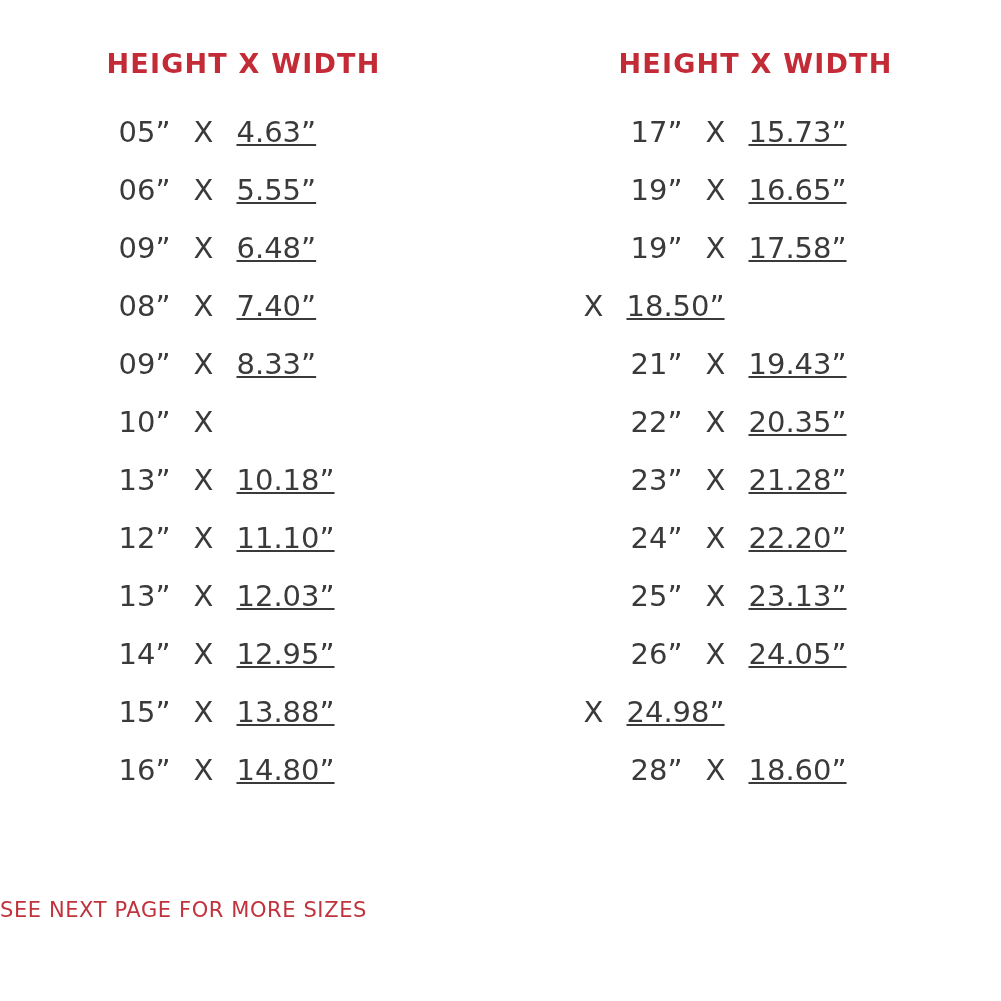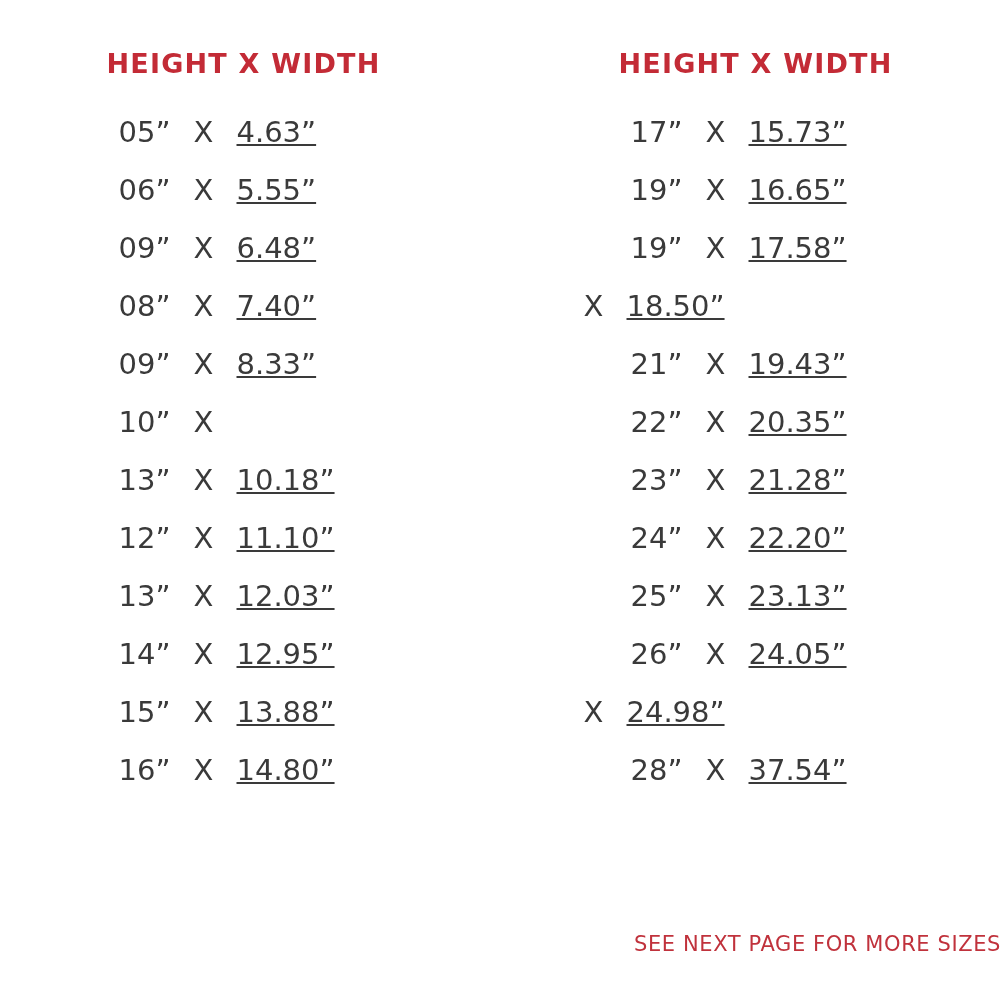--- a/index.html
+++ b/index.html
@@ -73,22 +73,22 @@
   .cell-width {
     width: 180px;
     text-align: left;
     white-space: nowrap;
     text-decoration: underline;
   }
   .footnote {
     position: absolute;
     left: 0;
     right: 0;
-    top: 932px;
-    text-align: right;
+    top: 898px;
+    text-align: left;
     color: #c0323c;
     font-size: 21px;
     letter-spacing: 0.6px;
     font-family: "DejaVu Sans", sans-serif;
   }
 </style>
 </head>
 <body>
 
 <div class="page">
@@ -211,21 +211,21 @@
           <span class="cell-x">X</span>
           <span class="cell-width">24.05”</span>
         </div>
         <div class="row">
           <span class="cell-x">X</span>
           <span class="cell-width">24.98”</span>
         </div>
         <div class="row">
           <span class="cell-height">28”</span>
           <span class="cell-x">X</span>
-          <span class="cell-width">37.54”</span>
+          <span class="cell-width">18.60”</span>
         </div>
       </div>
     </div>
 
   </div>
 
   <div class="footnote">SEE NEXT PAGE FOR MORE SIZES</div>
 </div>
 
 </body></html>

